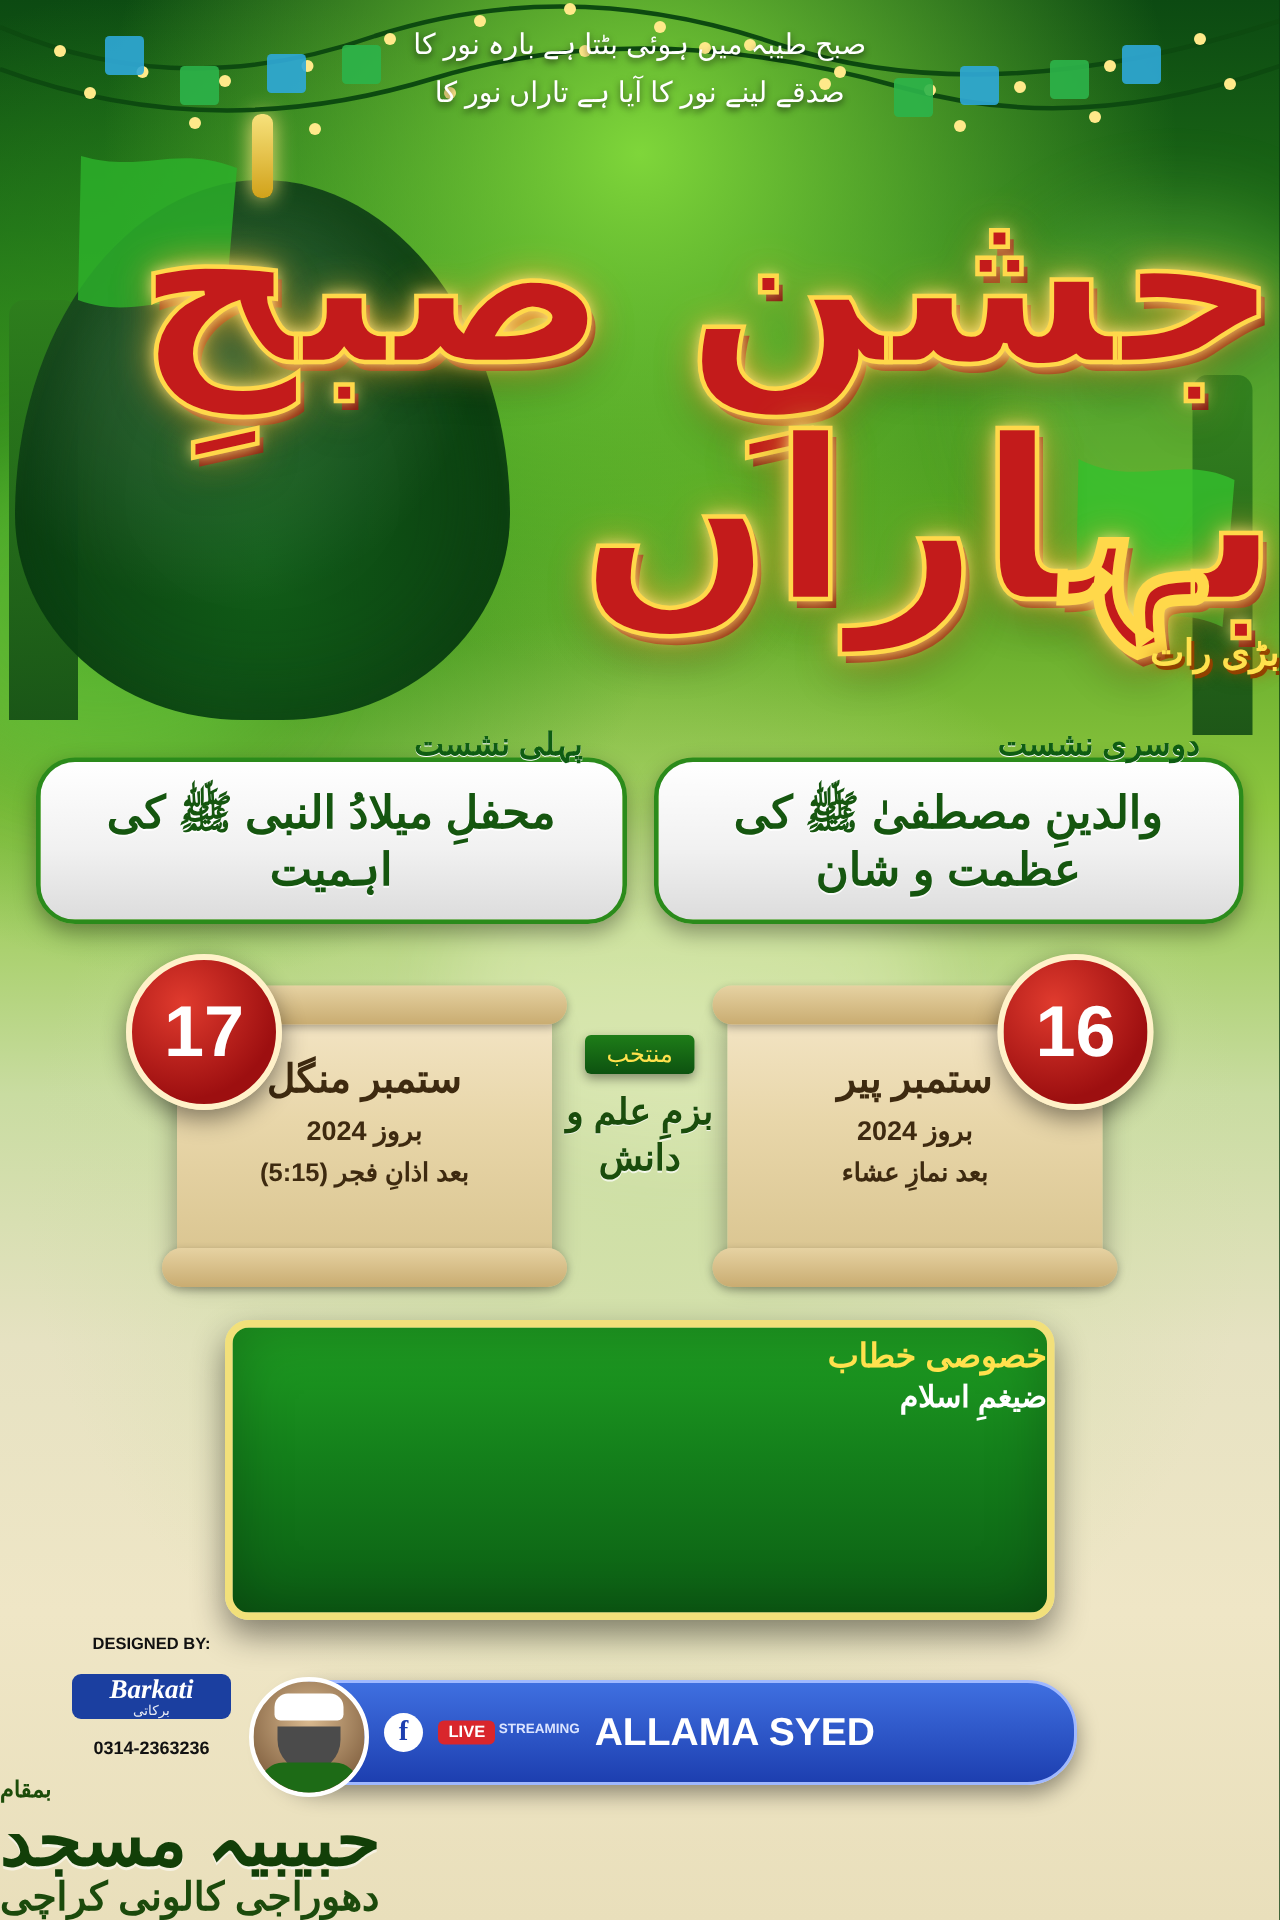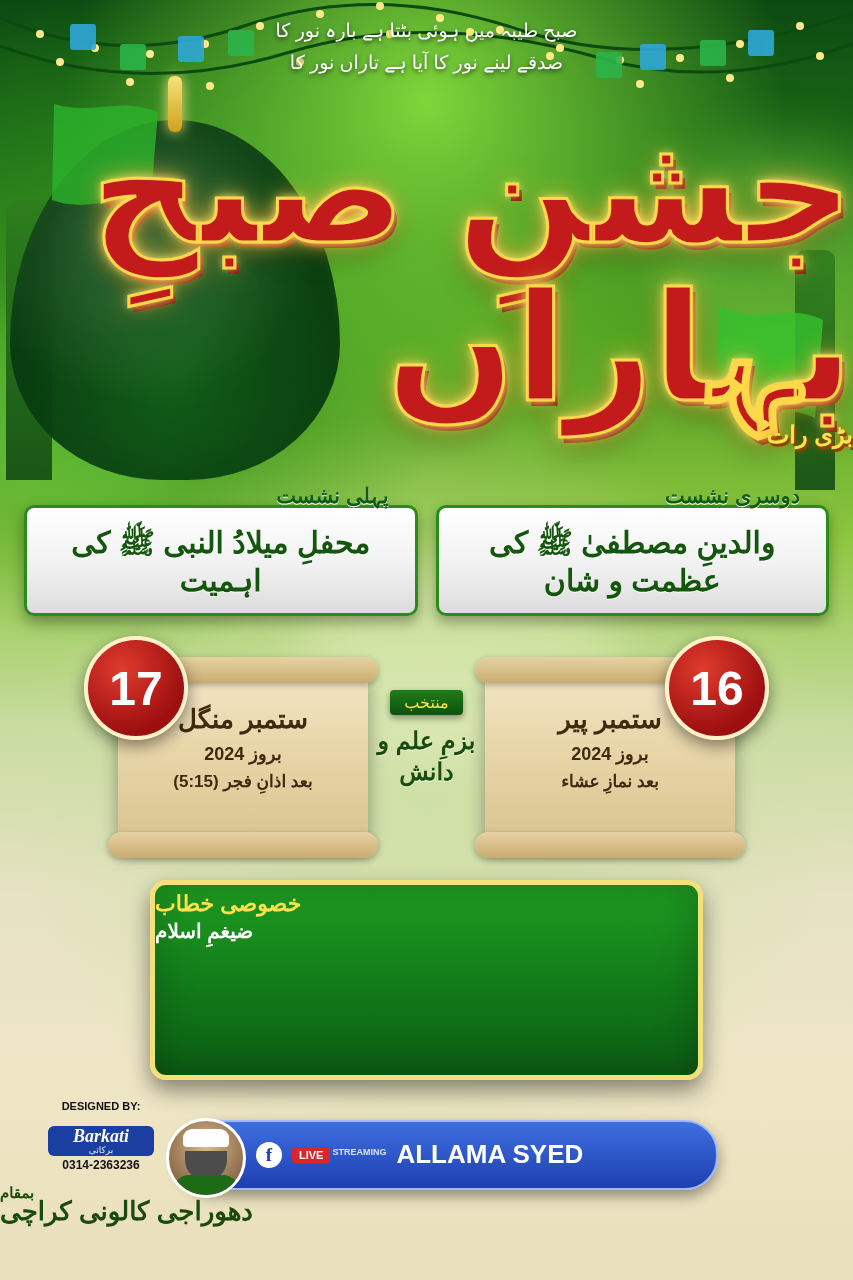--- a/index.html
+++ b/index.html
@@ -80,21 +80,21 @@
   }
 
   
   .sessions{
     position:absolute;top:505px;left:24px;right:24px;
     display:flex;gap:18px;direction:rtl;justify-content:center;
   }
   .session{
     flex:1 1 0;position:relative;
     background:linear-gradient(180deg,#ffffff 0%,#f1f1f1 55%,#dcdcdc 100%);
-    border:3px solid #2b8b1b;border-radius:10px;
+    border:3px solid #2b8b1b;border-radius:26px;
     padding:16px 14px 14px;text-align:center;direction:rtl;
     box-shadow:0 6px 14px rgba(0,0,0,.35);
     min-height:74px;
   }
   .session .tag{
     position:absolute;top:-24px;right:26px;
     color:#0e5d12;font-size:21px;font-weight:bold;direction:rtl;
     text-shadow:0 1px 0 #fff;
   }
   .session .txt{
@@ -150,40 +150,40 @@
     margin-top:10px;color:#1a4d0c;font-size:24px;font-weight:bold;line-height:1.3;
     text-shadow:0 1px 0 rgba(255,255,255,.7);
   }
 
   
   .speaker{
     position:absolute;left:150px;right:150px;top:880px;height:190px;
     background:linear-gradient(180deg,#1f9e22 0%,#14801b 45%,#0c5e14 100%);
     border:5px solid #f2e07a;border-radius:16px;
     box-shadow:0 10px 22px rgba(0,0,0,.45), inset 0 0 40px rgba(0,0,0,.25);
-    text-align:left;direction:rtl;
+    text-align:right;direction:rtl;
   }
   .sp-top{margin-top:6px;color:#ffe14d;font-size:22px;font-weight:bold;}
   .sp-role{margin-top:2px;color:#ffffff;font-size:20px;font-weight:bold;}
   .sp-name{
     margin-top:2px;color:#ffffff;font-size:56px;font-weight:bold;line-height:1.15;
     text-shadow:0 0 10px rgba(0,0,0,.5),2px 3px 0 #073f08;
   }
 
   
   .designer{
     position:absolute;left:48px;bottom:108px;width:106px;text-align:center;
   }
   .designer .dlabel{font-size:11px;font-weight:bold;color:#111;}
   .designer .dbox{
     margin-top:14px;background:#1b3fa0;border-radius:6px;padding:1px 4px;color:#fff;
   }
   .designer .dname{font-family:"Liberation Serif",serif;font-style:italic;font-size:18px;font-weight:bold;line-height:1;}
   .designer .dsub{font-size:9px;opacity:.9;}
-  .designer .dphone{margin-top:2px;font-size:12px;font-weight:bold;color:#111;}
+  .designer .dphone{margin-top:12px;font-size:12px;font-weight:bold;color:#111;}
 
   
   .livebar{
     position:absolute;left:180px;width:460px;bottom:90px;height:66px;
     background:linear-gradient(180deg,#3f6fe0,#1d3fb0);
     border-radius:33px;border:2px solid #9fb8ff;
     box-shadow:0 6px 14px rgba(0,0,0,.4);
     display:flex;align-items:center;gap:10px;padding-left:74px;
   }
   .portrait{
@@ -352,16 +352,17 @@
       <div class="livetag">LIVE</div>
       <div style="color:#dbe4ff;font-size:9px;font-weight:bold;">STREAMING</div>
     </div>
     <div class="livename">
       <div>ALLAMA SYED</div>
     </div>
   </div>
 
   <div class="footer">
     <div class="f-tag">بمقام</div>
+    <div class="f-name">حبیبیہ مسجد</div>
     <div class="f-sub">دھوراجی کالونی کراچی</div>
   </div>
 
 </div>
 
 </body></html>

